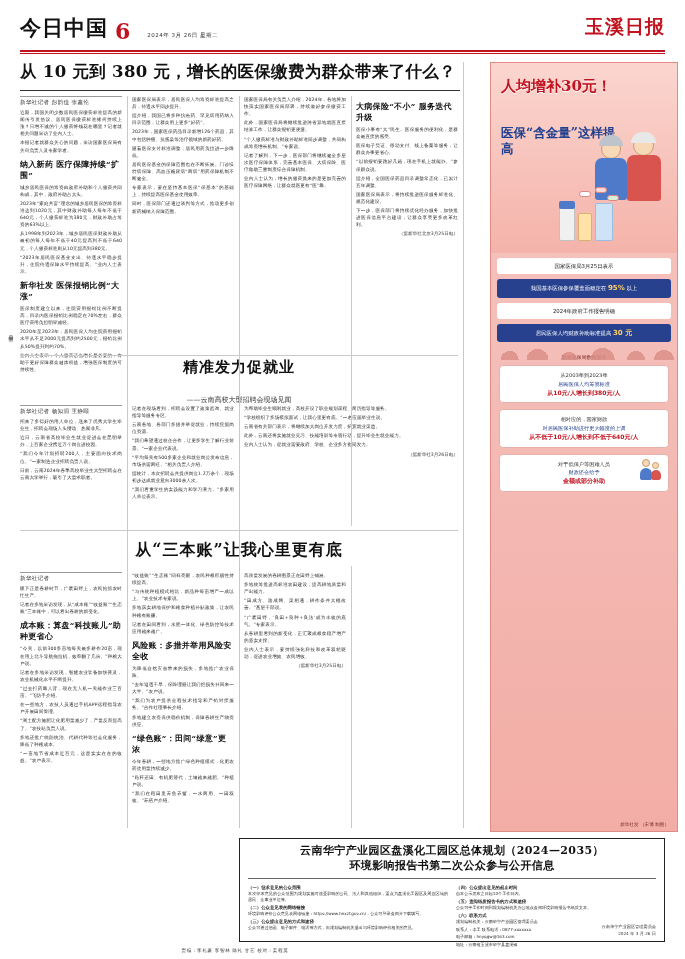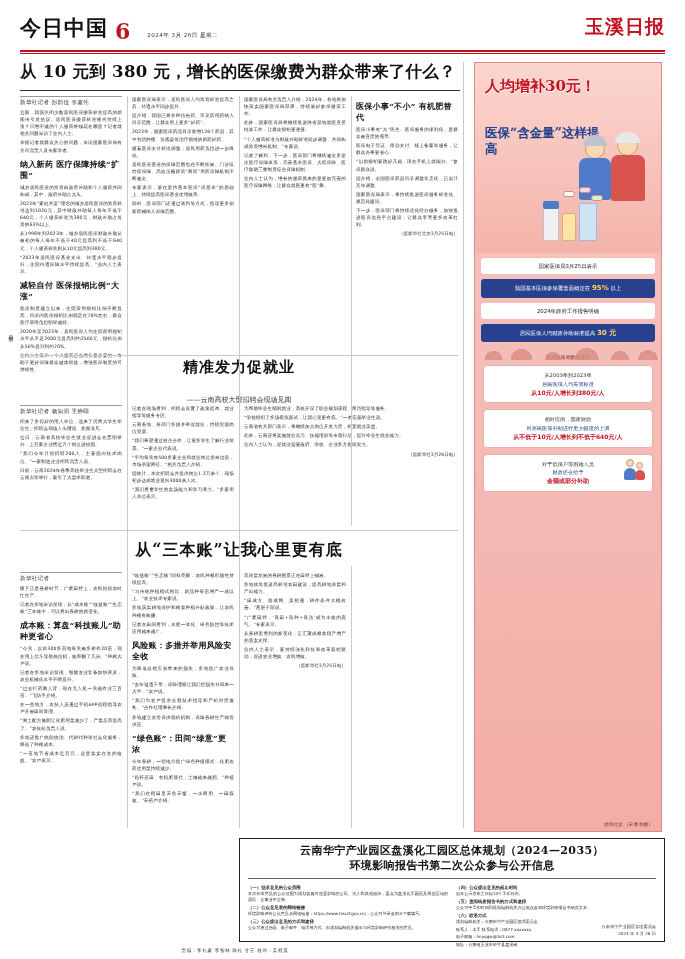--- a/index.html
+++ b/index.html
@@ -51,21 +51,21 @@
 
   
   .sec-head {
     font-family:"DejaVu Serif", serif; font-weight:bold; text-align:center;
     color:#111; letter-spacing:1px;
   }
   .sec-sub { font-size:7px; text-align:center; color:#333; margin-top:18px; }
 
   
   .info {
-    position:absolute; left:474px; top:62px; width:188px; height:770px;
+    position:absolute; left:490px; top:62px; width:188px; height:770px;
     background:linear-gradient(#f6c7c2,#f2ada6);
     border:1px solid #e08b84; overflow:hidden;
   }
   .info-top { position:relative; height:190px; background:linear-gradient(#fbd6cf,#f4b3aa); }
   .info-title {
     position:absolute; left:10px; top:14px; width:120px;
     font-family:"DejaVu Serif", serif; font-weight:bold; font-size:15px;
     color:#c1121f; line-height:1.2; text-shadow:0 1px 0 #fff;
   }
   .info-sub {
@@ -177,21 +177,21 @@
   <div class="col body-col" style="left:20px; top:96px; width:102px;">
     <div class="byline-line"></div>
     <div class="byline">新华社记者  彭韵佳 张鑫伦</div>
     <p>近期，我国关闭少数居民医保缴费标准提高的新闻传引发热议。居民医保缴费标准缘何持续上涨？只增不减的个人缴费将钱花在哪里？记者就相关问题采访了业内人士。</p>
     <p>本报记者就群众关心的问题，采访国家医保局有关司负责人及专家学者。</p>
     <div class="subhead">纳入新药 医疗保障持续“扩围”</div>
     <p>城乡居民医保的筹资由政府补助和个人缴费共同构成，其中，政府补助占大头。</p>
     <p>2023年“家庭共富”理念的城乡居民医保的筹资标准达到1020元，其中财政补助每人每年不低于640元，个人缴费标准为380元，财政补助占筹资的63%以上。</p>
     <p>从1998年到2023年，城乡居民医保财政补助从最初的每人每年不低于40元提高到不低于640元，个人缴费标准则从10元提高到380元。</p>
     <p>“2023年居民医保基金支出、待遇水平稳步提升，住院待遇保障水平持续提高。”业内人士表示。</p>
-    <div class="subhead">减轻自付 医保报销比例“大涨”</div>
+    <div class="subhead">新华社发 医保报销比例“大涨”</div>
     <p>医保制度建立以来，住院费用报销比例不断提高，目录内医保报销比例稳定在70%左右，群众医疗费用负担明显减轻。</p>
     <p>2020年至2023年，居民医保人均住院费用报销水平从不足2000元提高到约2500元，报销比例从50%提升到约70%。</p>
     <p>业内人士表示，个人缴费适当增长是必要的，有助于更好保障群众健康权益，增强医保制度的可持续性。</p>
   </div>
 
   <div class="col body-col" style="left:132px; top:96px; width:102px;">
     <p>国家医保局表示，居民医保人均筹资标准提高之后，待遇水平同步提升。</p>
     <p>据介绍，我国已将多种抗癌药、罕见病用药纳入目录范围，让群众用上更多“好药”。</p>
     <p>2023年，国家医保药品目录新增126个药品，其中包括肿瘤、抗感染等治疗领域的新药好药。</p>
     <p>随着医保支付标准调整，居民用药负担进一步降低。</p>
@@ -202,21 +202,21 @@
 
   <div class="col body-col" style="left:244px; top:96px; width:102px;">
     <p>国家医保局有关负责人介绍，2024年，各地将加快落实国家医保局部署，持续做好参保缴费工作。</p>
     <p>此外，国家医保局将继续推进跨省异地就医直接结算工作，让群众报销更便捷。</p>
     <p>“个人缴费标准与财政补助标准同步调整，共同构成筹资增长机制。”专家说。</p>
     <p>记者了解到，下一步，医保部门将继续健全多层次医疗保障体系，完善基本医保、大病保险、医疗救助三重制度综合保障机制。</p>
     <p>业内人士认为，增长的缴费换来的是更加完善的医疗保障网络，让群众就医更有“医”靠。</p>
   </div>
 
   <div class="col body-col" style="left:356px; top:96px; width:102px;">
-    <div class="subhead">医保小事“不小”  有机肥替代</div>
+    <div class="subhead">大病保险“不小”  服务迭代升级</div>
     <p>医保小事有“大”民生。医保服务的便利化，是群众最直接的感受。</p>
     <p>医保电子凭证、移动支付、线上备案等服务，让群众办事更省心。</p>
     <p>“以前报销要跑好几趟，现在手机上就能办。”参保群众说。</p>
     <p>据介绍，全国医保药品目录调整常态化，已累计五年调整。</p>
     <p>国家医保局表示，将持续推进医保服务标准化、规范化建设。</p>
     <p>下一步，医保部门将持续优化经办服务，加快推进医保信息平台建设，让群众享受更多改革红利。</p>
     <div class="src">（据新华社北京3月25日电）</div>
   </div>
 
   <div class="hrule" style="left:20px; top:355px; width:438px;"></div>

